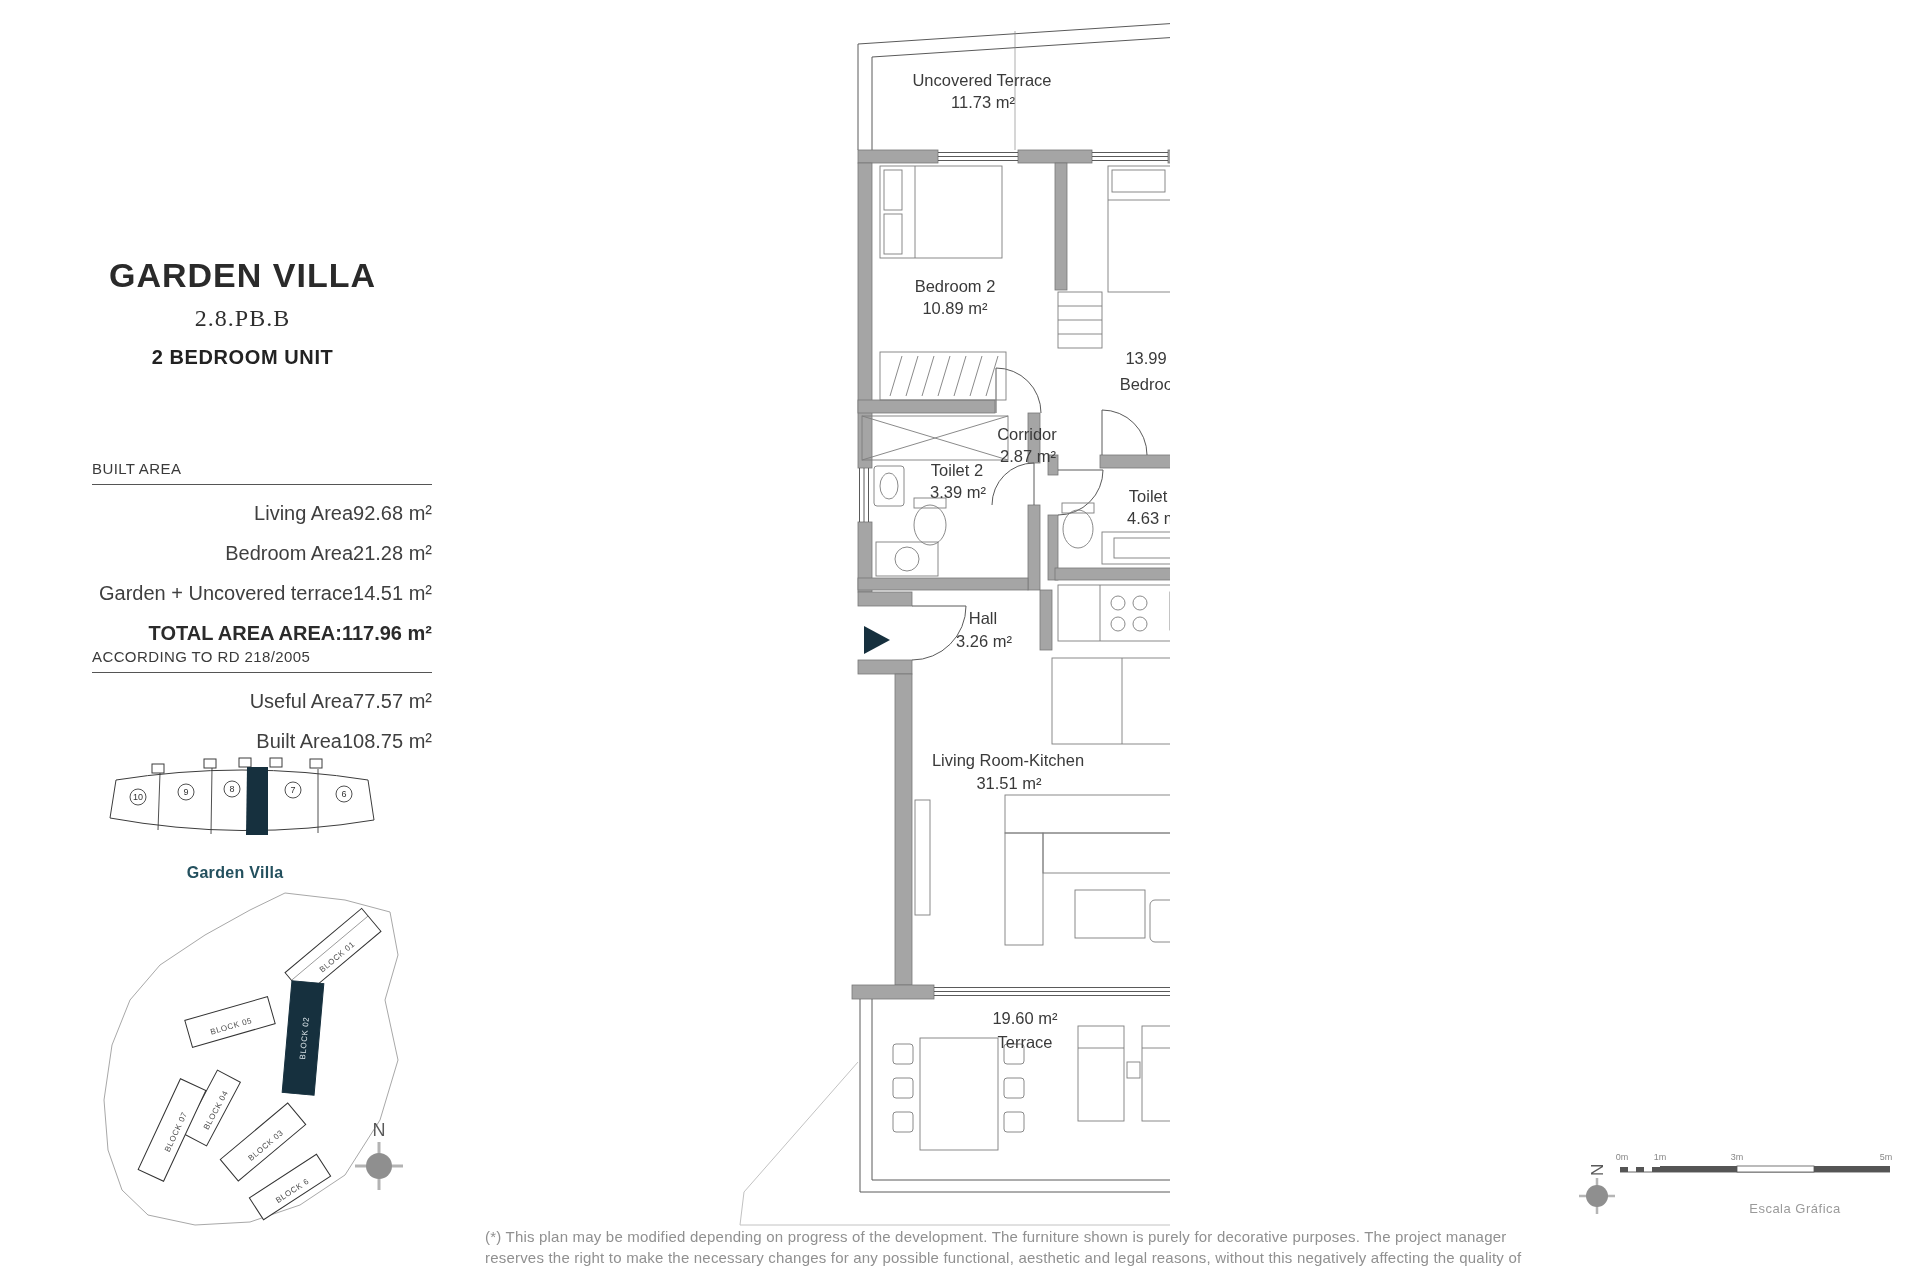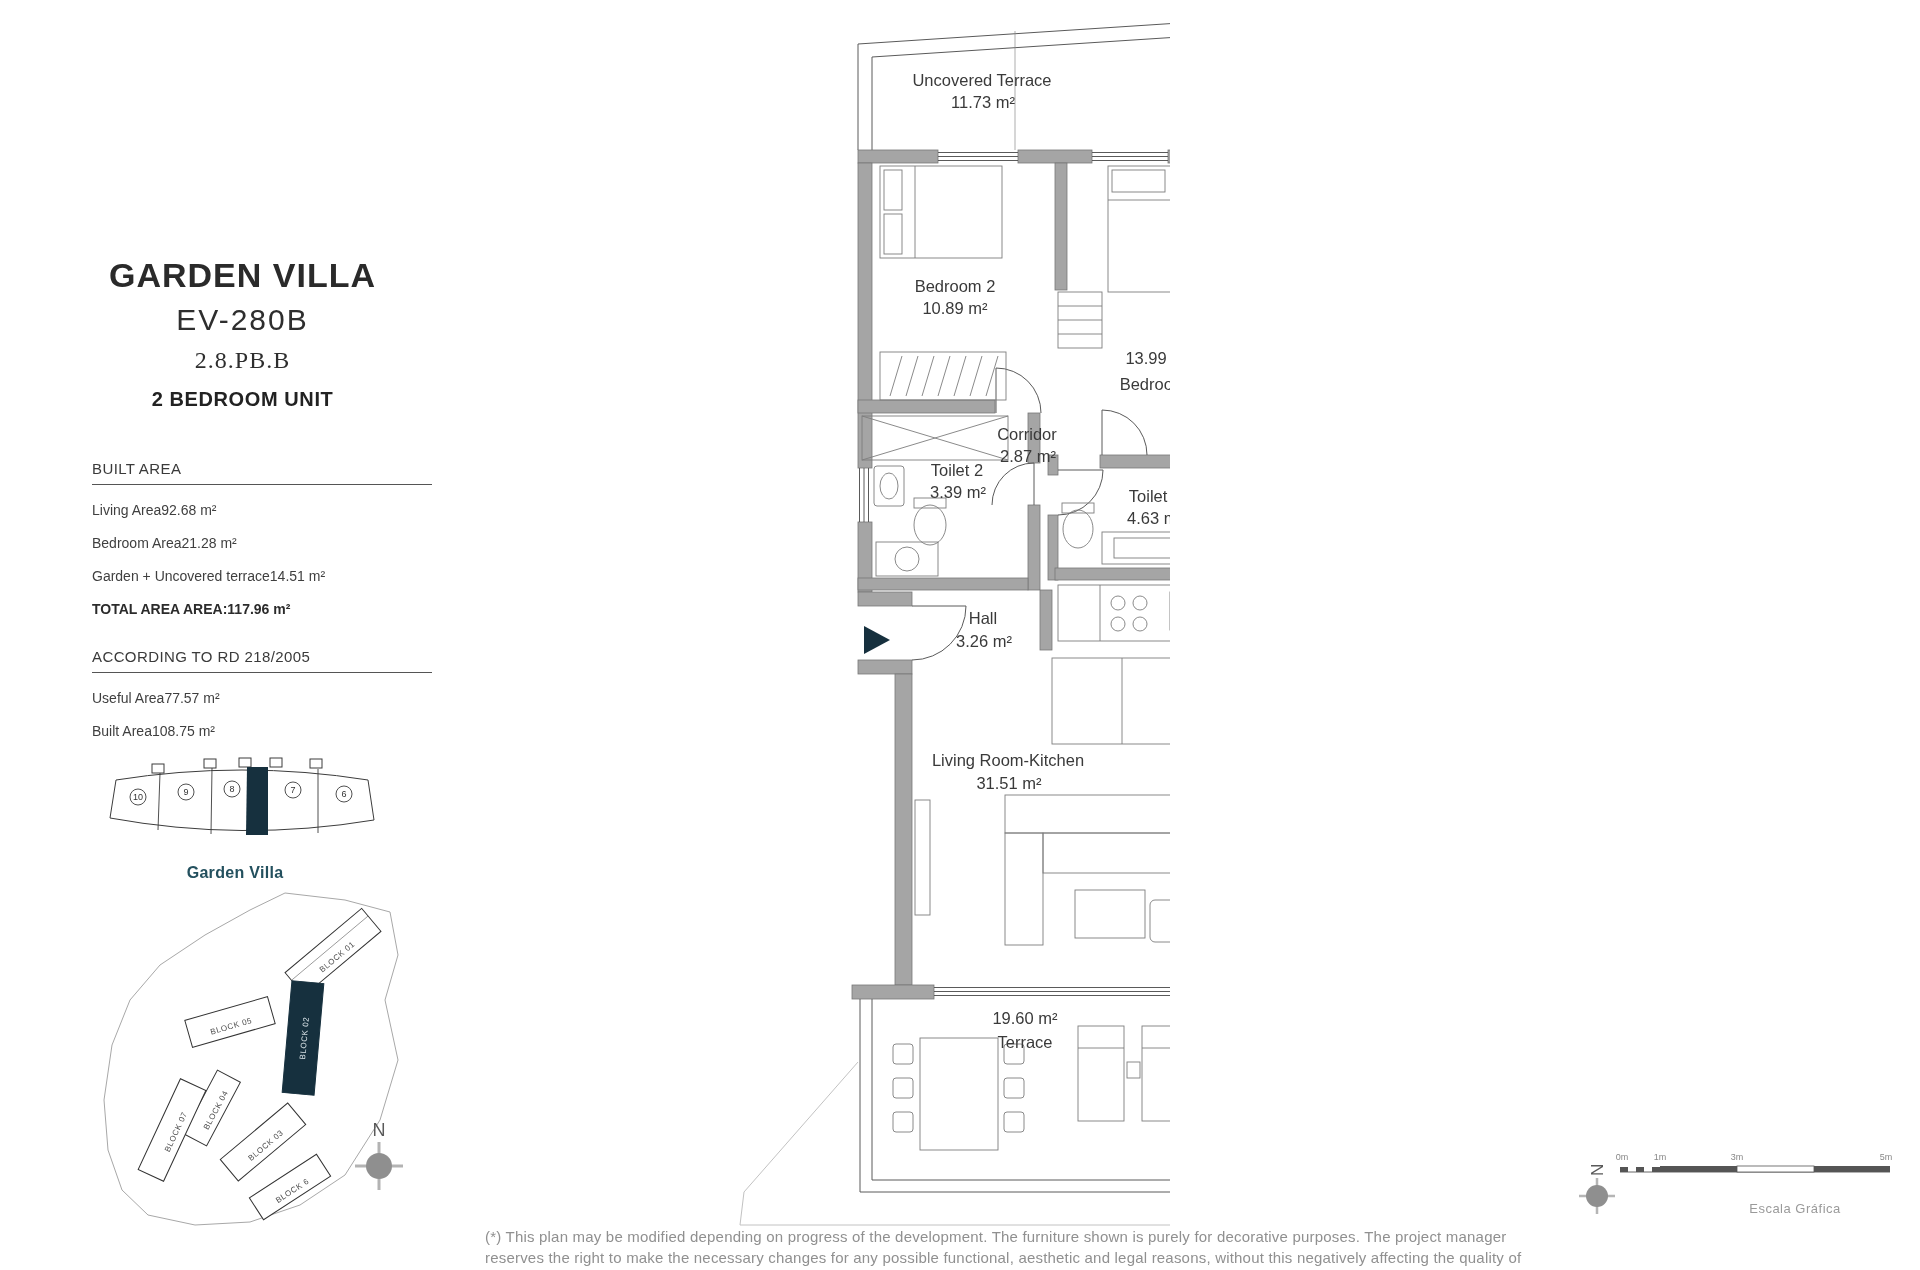--- a/index.html
+++ b/index.html
@@ -13,41 +13,40 @@
   .titleblock { left:75px; top:256px; width:335px; text-align:center; position:absolute; }
   .titleblock .t1 { font-size:34px; font-weight:bold; letter-spacing:1px; color:#2a2a2a; }
   .titleblock .t2 { font-size:30px; font-weight:400; letter-spacing:2px; margin-top:8px; color:#2e2e2e; }
   .titleblock .t3 { font-size:24px; letter-spacing:1px; margin-top:10px; color:#2e2e2e;font-family:Liberation Serif, serif; }
   .titleblock .t4 { font-size:20px; font-weight:bold; letter-spacing:.6px; margin-top:14px; color:#222; }
 
   
   .tbl { position:absolute; left:92px; width:340px; }
   .tbl-head { font-size:15px; letter-spacing:.4px; color:#3a3a3a; padding-bottom:7px;
               border-bottom:1px solid #555; }
-  .tbl-row { display:flex; justify-content:flex-start; font-size:14px; margin-top:17px; color:#3f3f3f; }
+  .tbl-row { display:flex; justify-content:flex-end; font-size:20px; margin-top:17px; color:#3f3f3f; }
   .tbl-row.total { font-weight:bold; color:#2b2b2b; }
 
   
   .gv-label { position:absolute; left:80px; top:864px; width:310px; text-align:center;
               font-size:16px; font-weight:bold; color:#23505e; letter-spacing:.3px; }
 
   
   .disclaimer { position:absolute; left:485px; top:1226px; width:1042px;
                 font-size:15px; line-height:1.4; color:#909090; letter-spacing:.2px; }
 
   svg text { font-family:"Liberation Sans", sans-serif; }
   .room-name { font-size:16.5px; fill:#3a3a3a; }
   .blk-lbl  { font-size:8px; fill:#4a4a4a; letter-spacing:.6px; }
 </style>
 </head>
 <body>
 
 <div class="titleblock">
   <div class="t1">GARDEN VILLA</div>
-  <div class="t2">EV-280B</div>
   <div class="t3">2.8.PB.B</div>
   <div class="t4">2 BEDROOM UNIT</div>
 </div>
 
 <div class="tbl" style="top:460px">
   <div class="tbl-head">BUILT AREA</div>
   <div class="tbl-row">
     <span>Living Area</span>
     <span>92.68 m²</span>
   </div>

